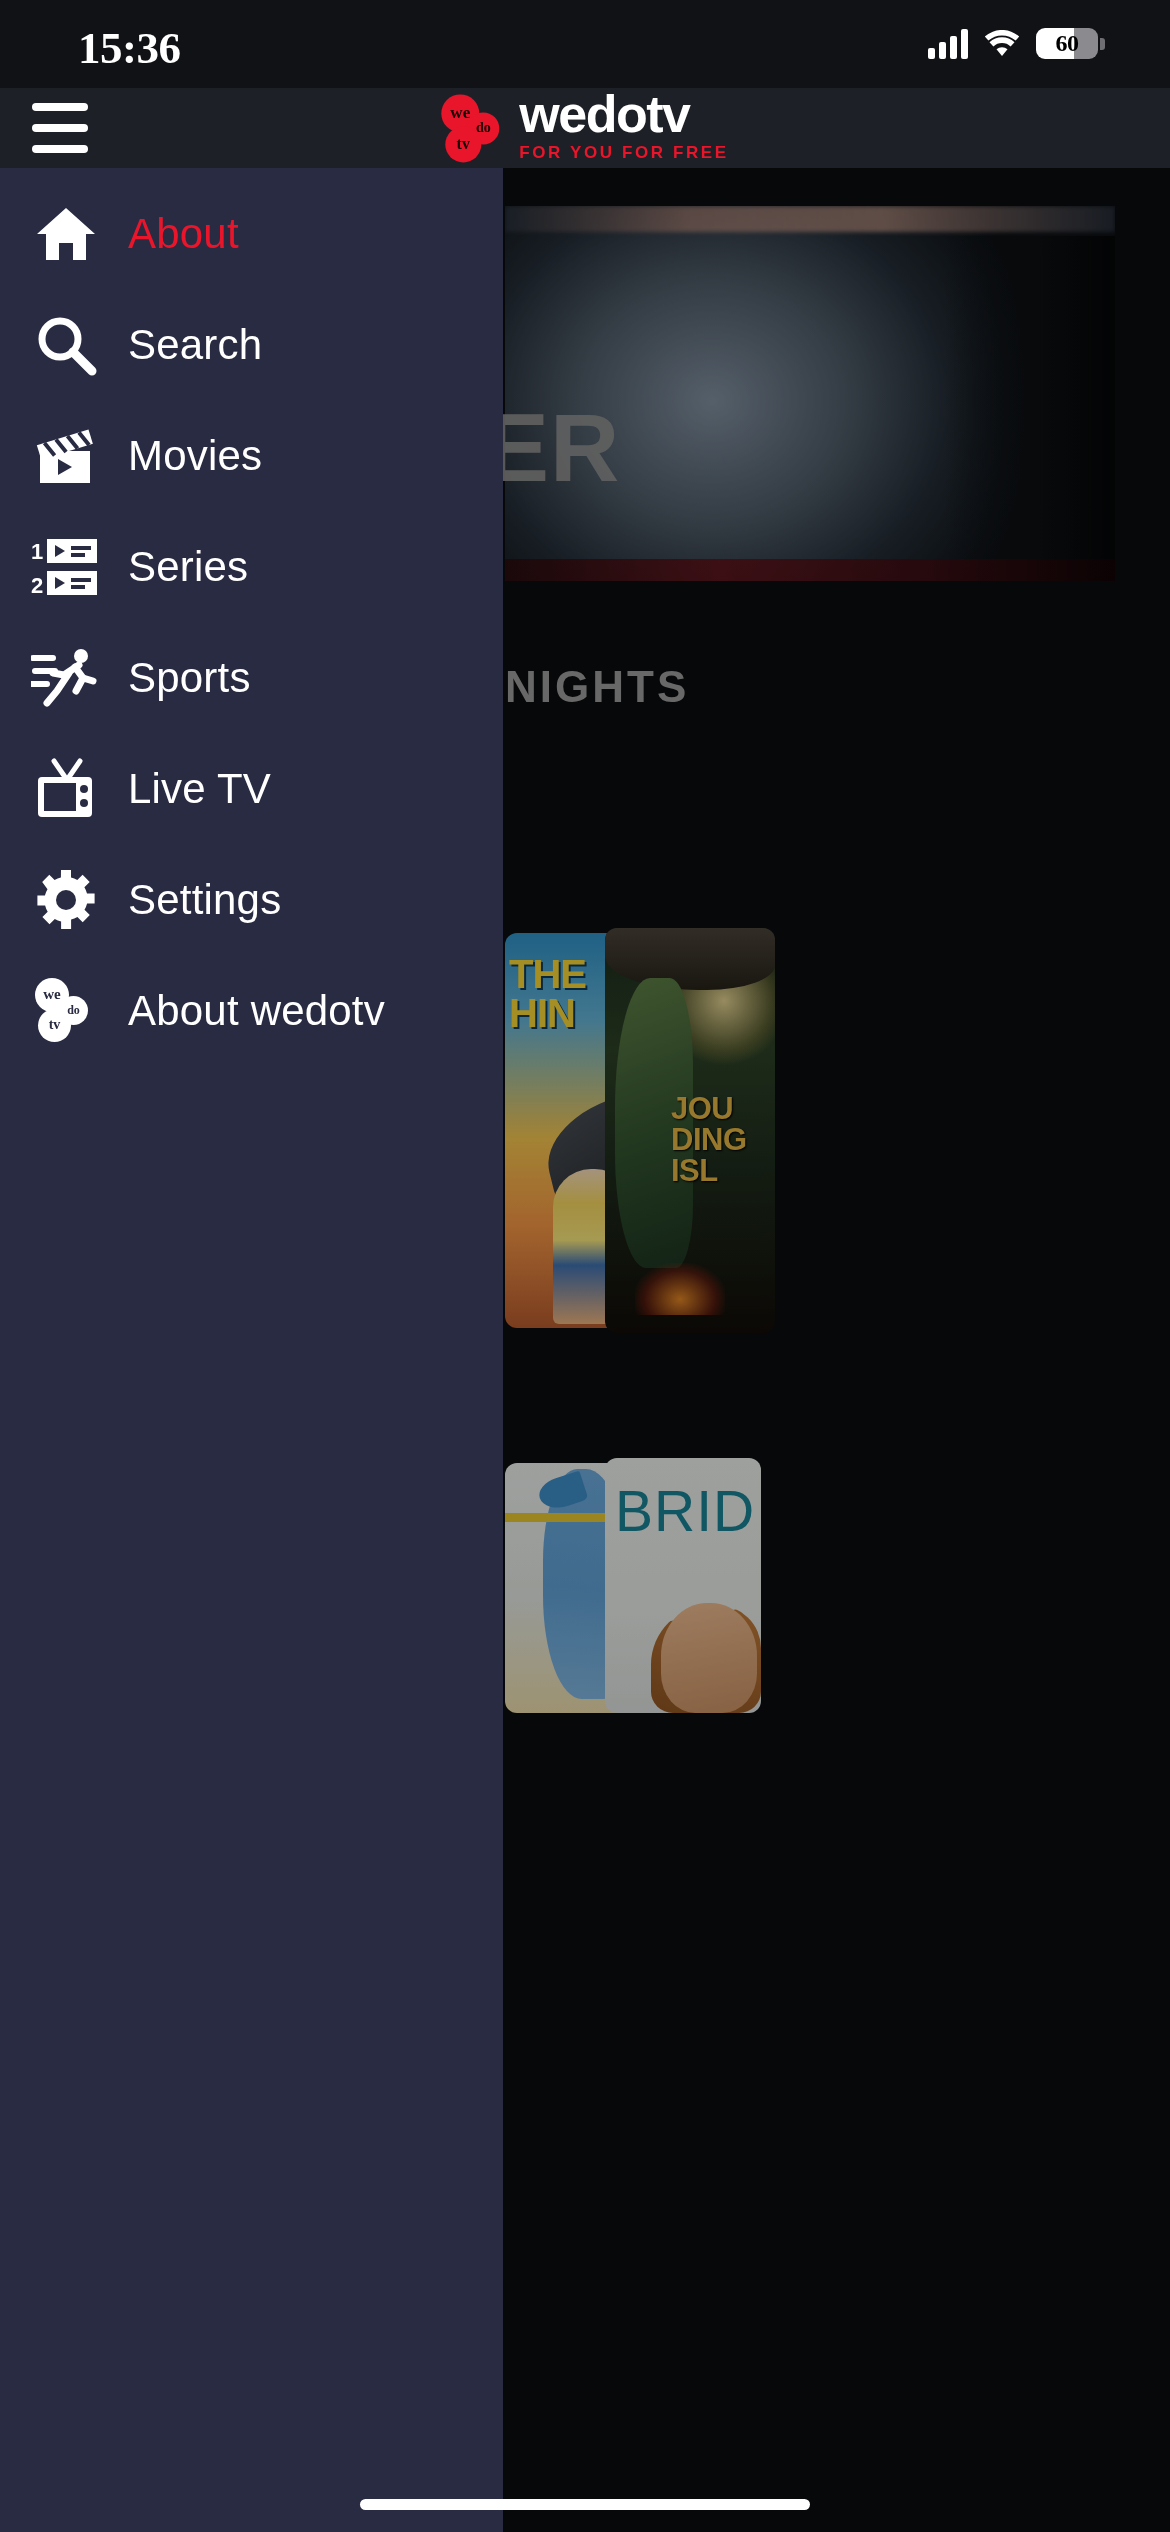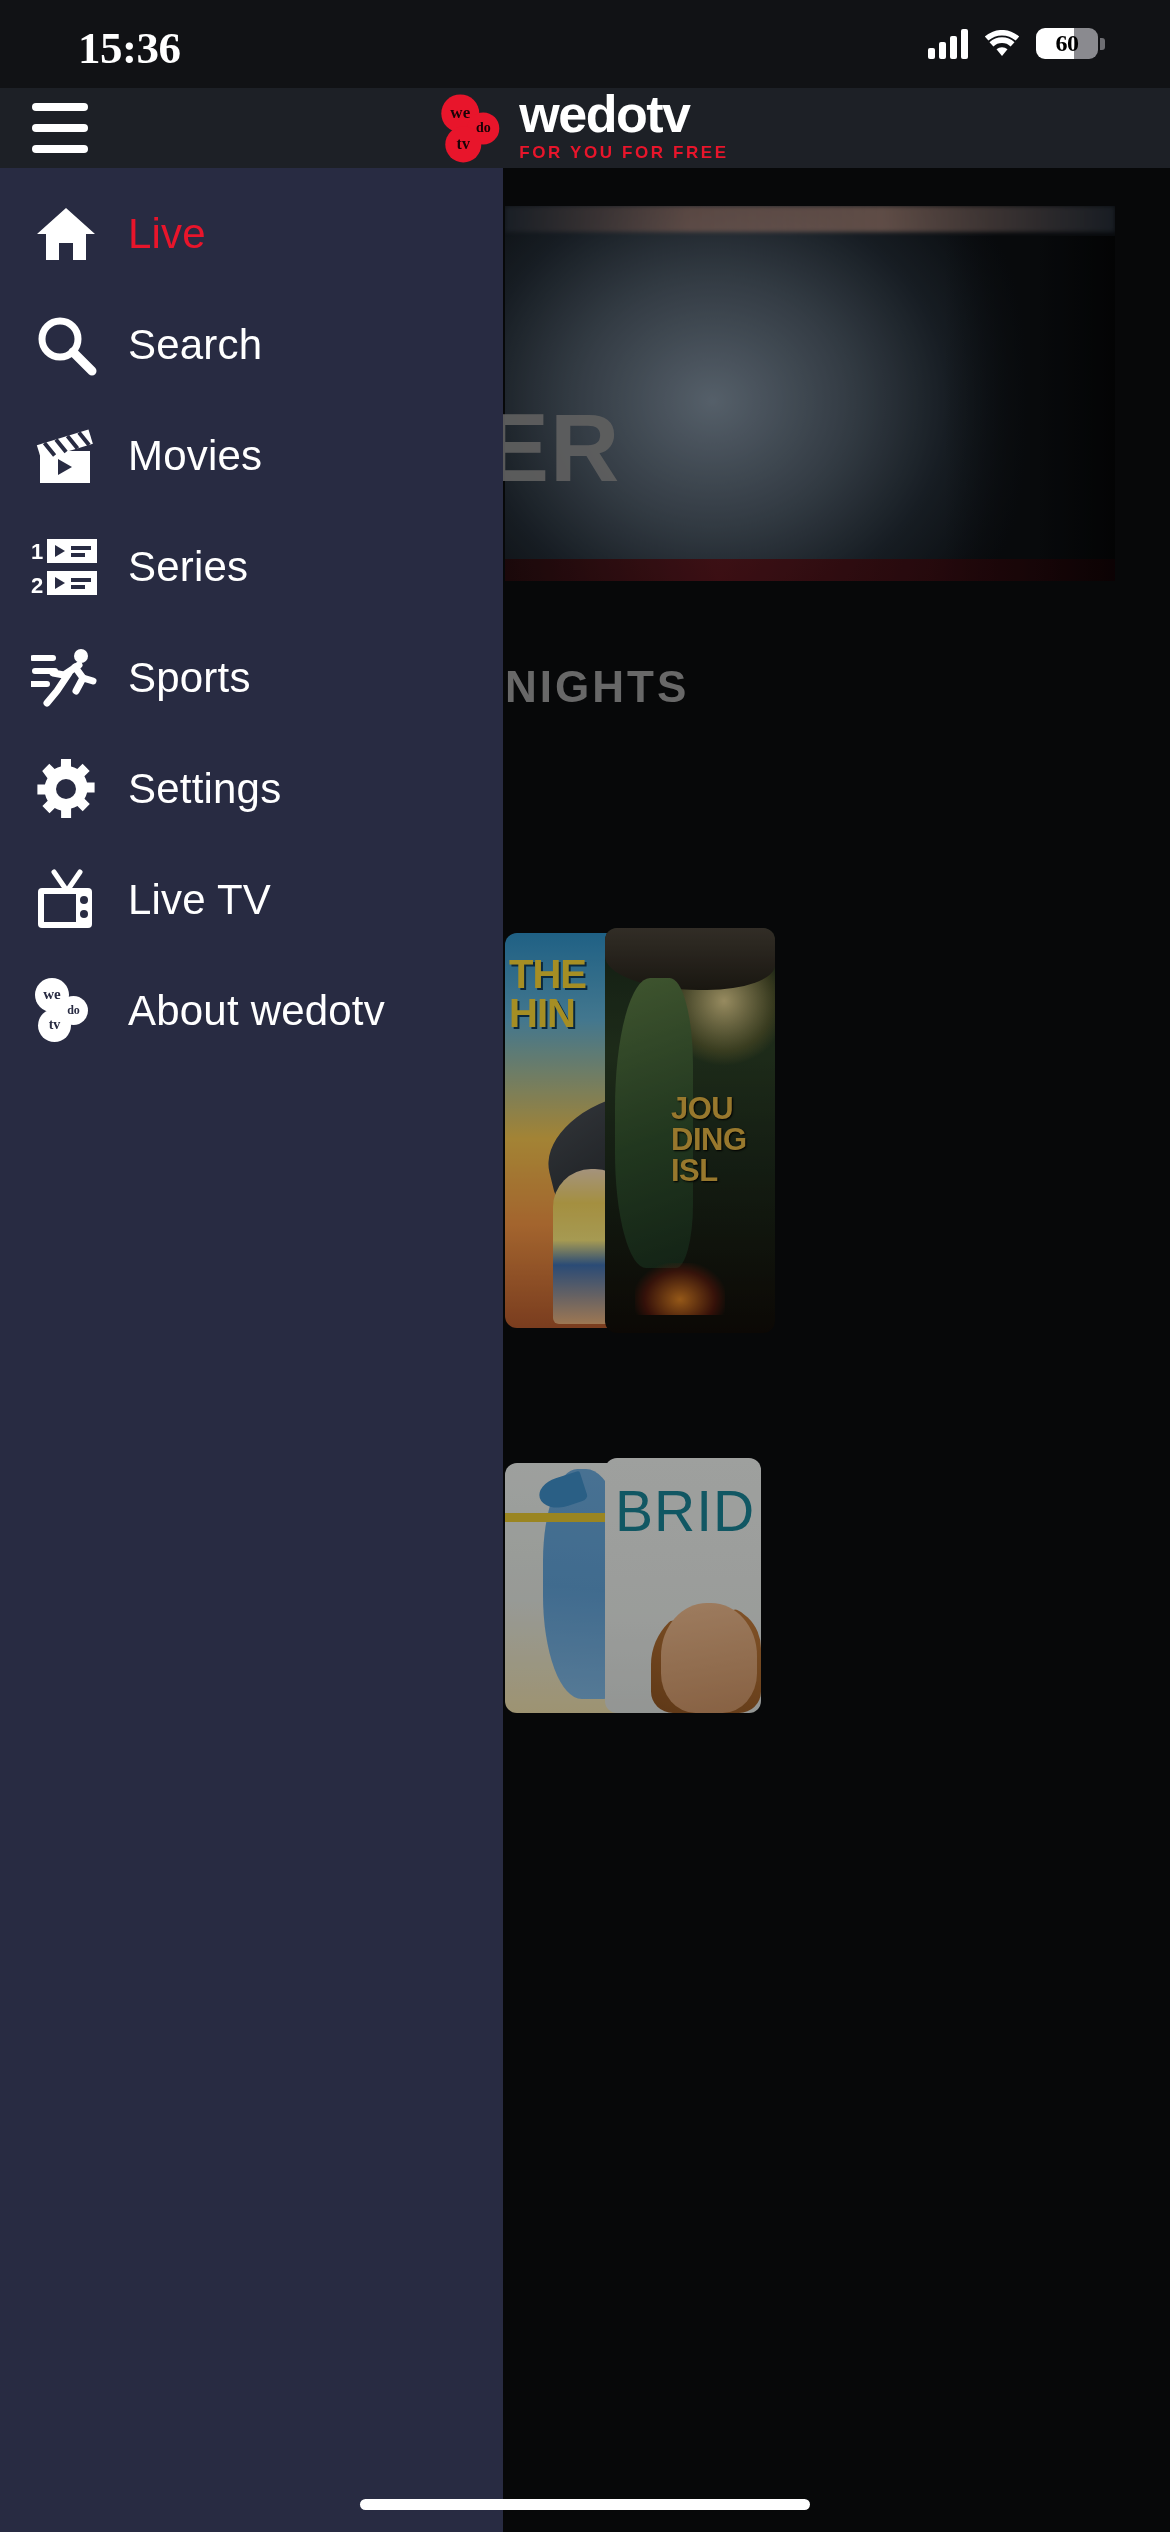--- a/index.html
+++ b/index.html
@@ -362,21 +362,21 @@
   </div>
 
   <nav id="drawer">
 
     <div class="nav-item active">
       <span class="nav-icon">
         <svg width="64" height="58" viewBox="0 0 64 58">
           <path d="M32 3 L61 29 L52 29 L52 55 L39 55 L39 38 L25 38 L25 55 L12 55 L12 29 L3 29 Z" fill="#fff"></path>
         </svg>
       </span>
-      <span class="nav-label">Live</span>
+      <span class="nav-label">About</span>
     </div>
 
     <div class="nav-item">
       <span class="nav-icon">
         <svg width="64" height="64" viewBox="0 0 64 64">
           <circle cx="26" cy="26" r="18" fill="none" stroke="#fff" stroke-width="7"></circle>
           <line x1="39" y1="39" x2="58" y2="58" stroke="#fff" stroke-width="9" stroke-linecap="round"></line>
         </svg>
       </span>
       <span class="nav-label">Search</span>
@@ -423,43 +423,43 @@
           <path d="M52 31 L62 34" stroke="#fff" stroke-width="7" fill="none" stroke-linecap="round"></path>
           <path d="M38 26 L26 44 L16 56" stroke="#fff" stroke-width="7" fill="none" stroke-linecap="round"></path>
           <path d="M2 11 L22 11 M4 24 L24 24 M0 37 L16 37" stroke="#fff" stroke-width="6" stroke-linecap="round"></path>
         </svg>
       </span>
       <span class="nav-label">Sports</span>
     </div>
 
     <div class="nav-item">
       <span class="nav-icon">
-        <svg width="64" height="64" viewBox="0 0 64 64">
-          <path d="M27 2 h10 v7.5 a23 23 0 0 1 6.3 2.6 l5.3-5.3 7.1 7.1 -5.3 5.3 a23 23 0 0 1 2.6 6.3 H60.6 v10 h-7.5 a23 23 0 0 1-2.6 6.3 l5.3 5.3 -7.1 7.1 -5.3-5.3 a23 23 0 0 1-6.3 2.6 V61 h-10 v-7.5 a23 23 0 0 1-6.3-2.6 l-5.3 5.3 -7.1-7.1 5.3-5.3 a23 23 0 0 1-2.6-6.3 H3.4 v-10 h7.5 a23 23 0 0 1 2.6-6.3 L8.2 13.9 l7.1-7.1 5.3 5.3 a23 23 0 0 1 6.3-2.6 Z" fill="#fff"></path>
-          <circle cx="32" cy="32" r="10" fill="#282B42"></circle>
-        </svg>
-      </span>
-      <span class="nav-label">Settings</span>
-    </div>
-
-    <div class="nav-item">
-      <span class="nav-icon">
         <svg width="68" height="64" viewBox="0 0 68 64">
           <path d="M22 4 L33 20 M48 4 L37 20" stroke="#fff" stroke-width="5" stroke-linecap="round"></path>
           <rect x="6" y="20" width="54" height="40" rx="4" fill="#fff"></rect>
           <rect x="12" y="26" width="32" height="28" fill="#282B42"></rect>
           <circle cx="52" cy="32" r="4" fill="#282B42"></circle>
           <circle cx="52" cy="46" r="4" fill="#282B42"></circle>
         </svg>
       </span>
       <span class="nav-label">Live TV</span>
     </div>
 
     <div class="nav-item">
       <span class="nav-icon">
+        <svg width="64" height="64" viewBox="0 0 64 64">
+          <path d="M27 2 h10 v7.5 a23 23 0 0 1 6.3 2.6 l5.3-5.3 7.1 7.1 -5.3 5.3 a23 23 0 0 1 2.6 6.3 H60.6 v10 h-7.5 a23 23 0 0 1-2.6 6.3 l5.3 5.3 -7.1 7.1 -5.3-5.3 a23 23 0 0 1-6.3 2.6 V61 h-10 v-7.5 a23 23 0 0 1-6.3-2.6 l-5.3 5.3 -7.1-7.1 5.3-5.3 a23 23 0 0 1-2.6-6.3 H3.4 v-10 h7.5 a23 23 0 0 1 2.6-6.3 L8.2 13.9 l7.1-7.1 5.3 5.3 a23 23 0 0 1 6.3-2.6 Z" fill="#fff"></path>
+          <circle cx="32" cy="32" r="10" fill="#282B42"></circle>
+        </svg>
+      </span>
+      <span class="nav-label">Settings</span>
+    </div>
+
+    <div class="nav-item">
+      <span class="nav-icon">
         <span class="mark mark-white">
           <span class="blob b1">we</span>
           <span class="blob b2">do</span>
           <span class="blob b3">tv</span>
         </span>
       </span>
       <span class="nav-label">About wedotv</span>
     </div>
 
   </nav>

